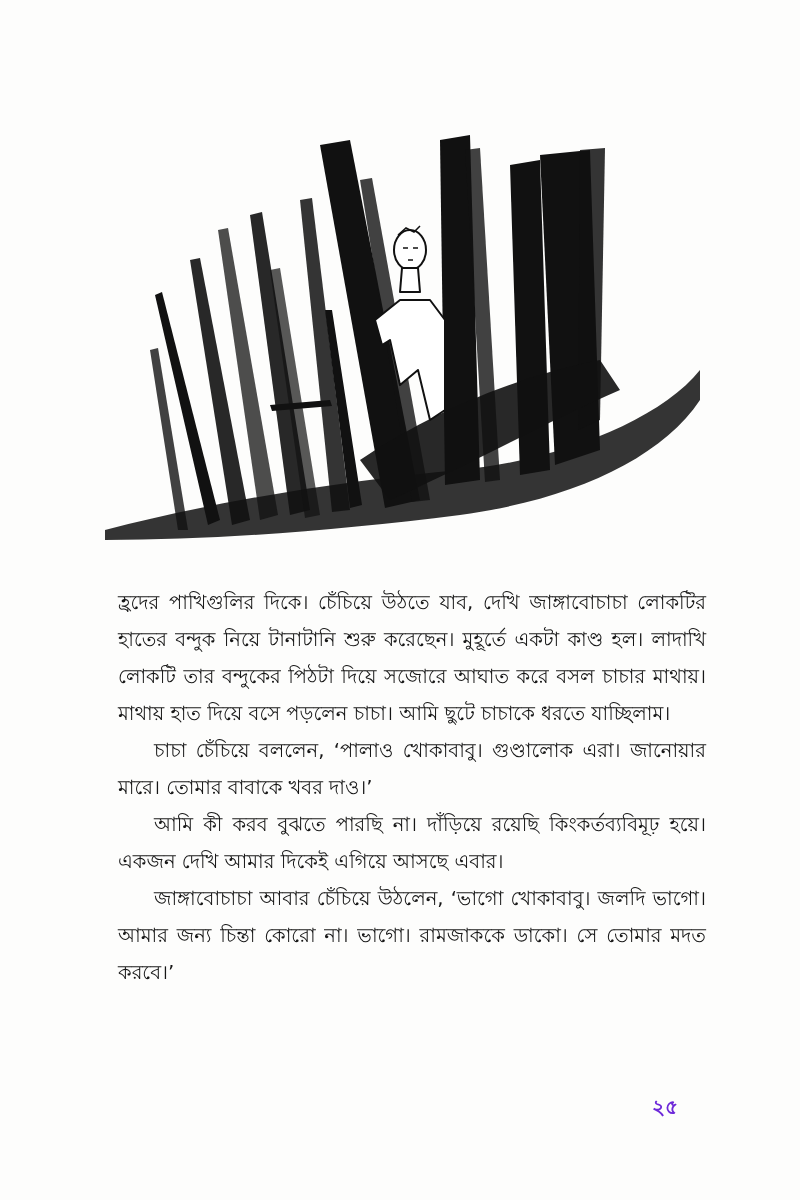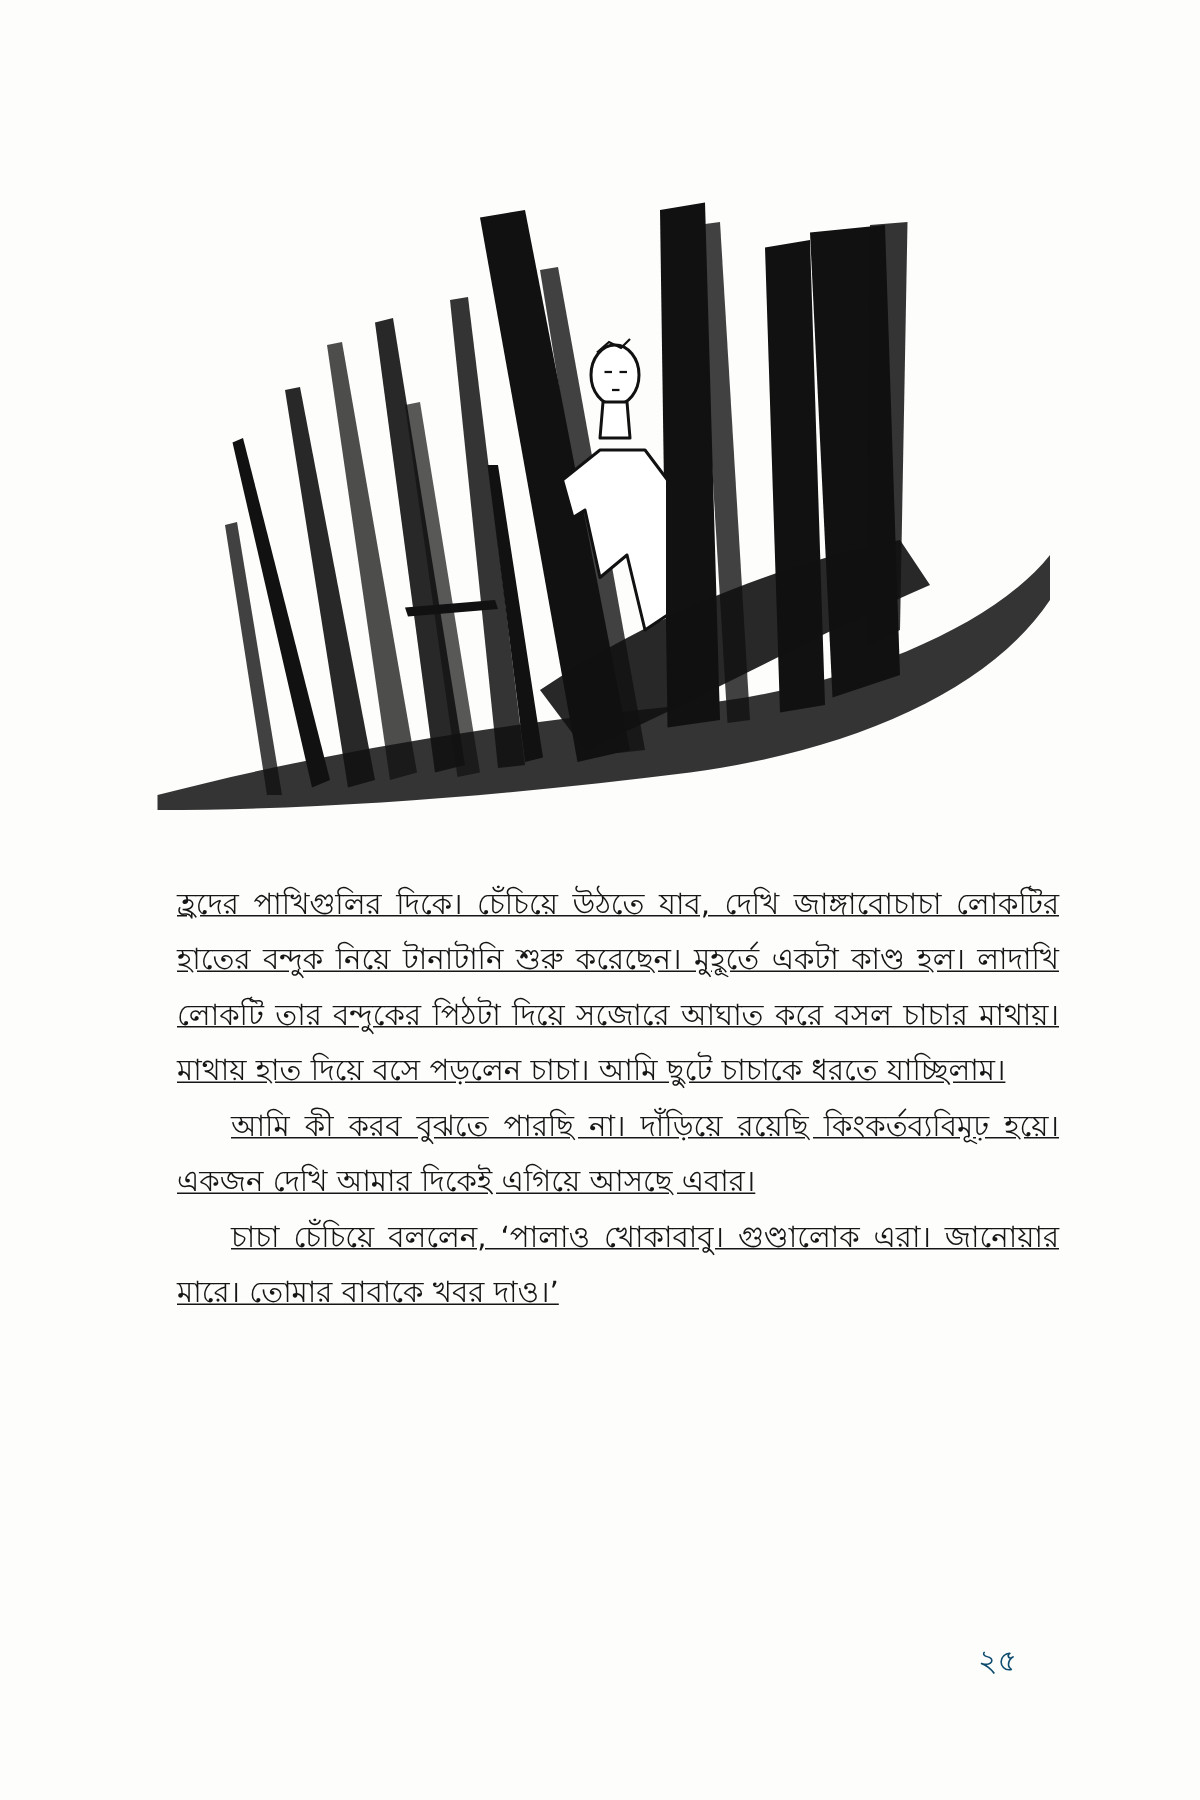--- a/index.html
+++ b/index.html
@@ -33,32 +33,31 @@
     left: 118px;
     top: 584px;
     width: 588px;
   }
   .para {
     margin: 0;
     font-size: 19.5px;
     line-height: 37px;
     text-align: justify;
     text-align-last: left;
-    text-decoration: underline;
   }
   .para.indent {
     text-indent: 36px;
   }
   .page-number {
     position: absolute;
     left: 652px;
     top: 1092px;
     font-size: 20px;
-    font-weight: normal;
-    color: #0c4a6e;
+    font-weight: bold;
+    color: #6d28d9;
   }
 </style>
 </head>
 <body>
 
 <div class="page">
 
   <svg class="illustration" viewBox="0 0 620 450" xmlns="http://www.w3.org/2000/svg">
     <g fill="#111111" stroke="none">
 
@@ -95,18 +94,19 @@
     <g stroke="#111111" stroke-width="1.5" fill="none">
       <path d="M298 115 L 306 108 L 314 112 L 320 106"></path>
       <path d="M303 128 L 308 128"></path>
       <path d="M313 128 L 318 128"></path>
       <path d="M308 140 L 313 140"></path>
     </g>
   </svg>
 
   <div class="text-block">
     <p class="para">হ্রদের পাখিগুলির দিকে। চেঁচিয়ে উঠতে যাব, দেখি জাঙ্গাবোচাচা লোকটির হাতের বন্দুক নিয়ে টানাটানি শুরু করেছেন। মুহূর্তে একটা কাণ্ড হল। লাদাখি লোকটি তার বন্দুকের পিঠটা দিয়ে সজোরে আঘাত করে বসল চাচার মাথায়। মাথায় হাত দিয়ে বসে পড়লেন চাচা। আমি ছুটে চাচাকে ধরতে যাচ্ছিলাম।</p>
+    <p class="para indent">চাচা চেঁচিয়ে বললেন, ‘পালাও খোকাবাবু। গুণ্ডালোক এরা। জানোয়ার মারে। তোমার বাবাকে খবর দাও।’</p>
     <p class="para indent">আমি কী করব বুঝতে পারছি না। দাঁড়িয়ে রয়েছি কিংকর্তব্যবিমূঢ় হয়ে। একজন দেখি আমার দিকেই এগিয়ে আসছে এবার।</p>
-    <p class="para indent">চাচা চেঁচিয়ে বললেন, ‘পালাও খোকাবাবু। গুণ্ডালোক এরা। জানোয়ার মারে। তোমার বাবাকে খবর দাও।’</p>
+    <p class="para indent">জাঙ্গাবোচাচা আবার চেঁচিয়ে উঠলেন, ‘ভাগো খোকাবাবু। জলদি ভাগো। আমার জন্য চিন্তা কোরো না। ভাগো। রামজাককে ডাকো। সে তোমার মদত করবে।’</p>
   </div>
 
   <div class="page-number">২৫</div>
 </div>
 
 </body></html>

